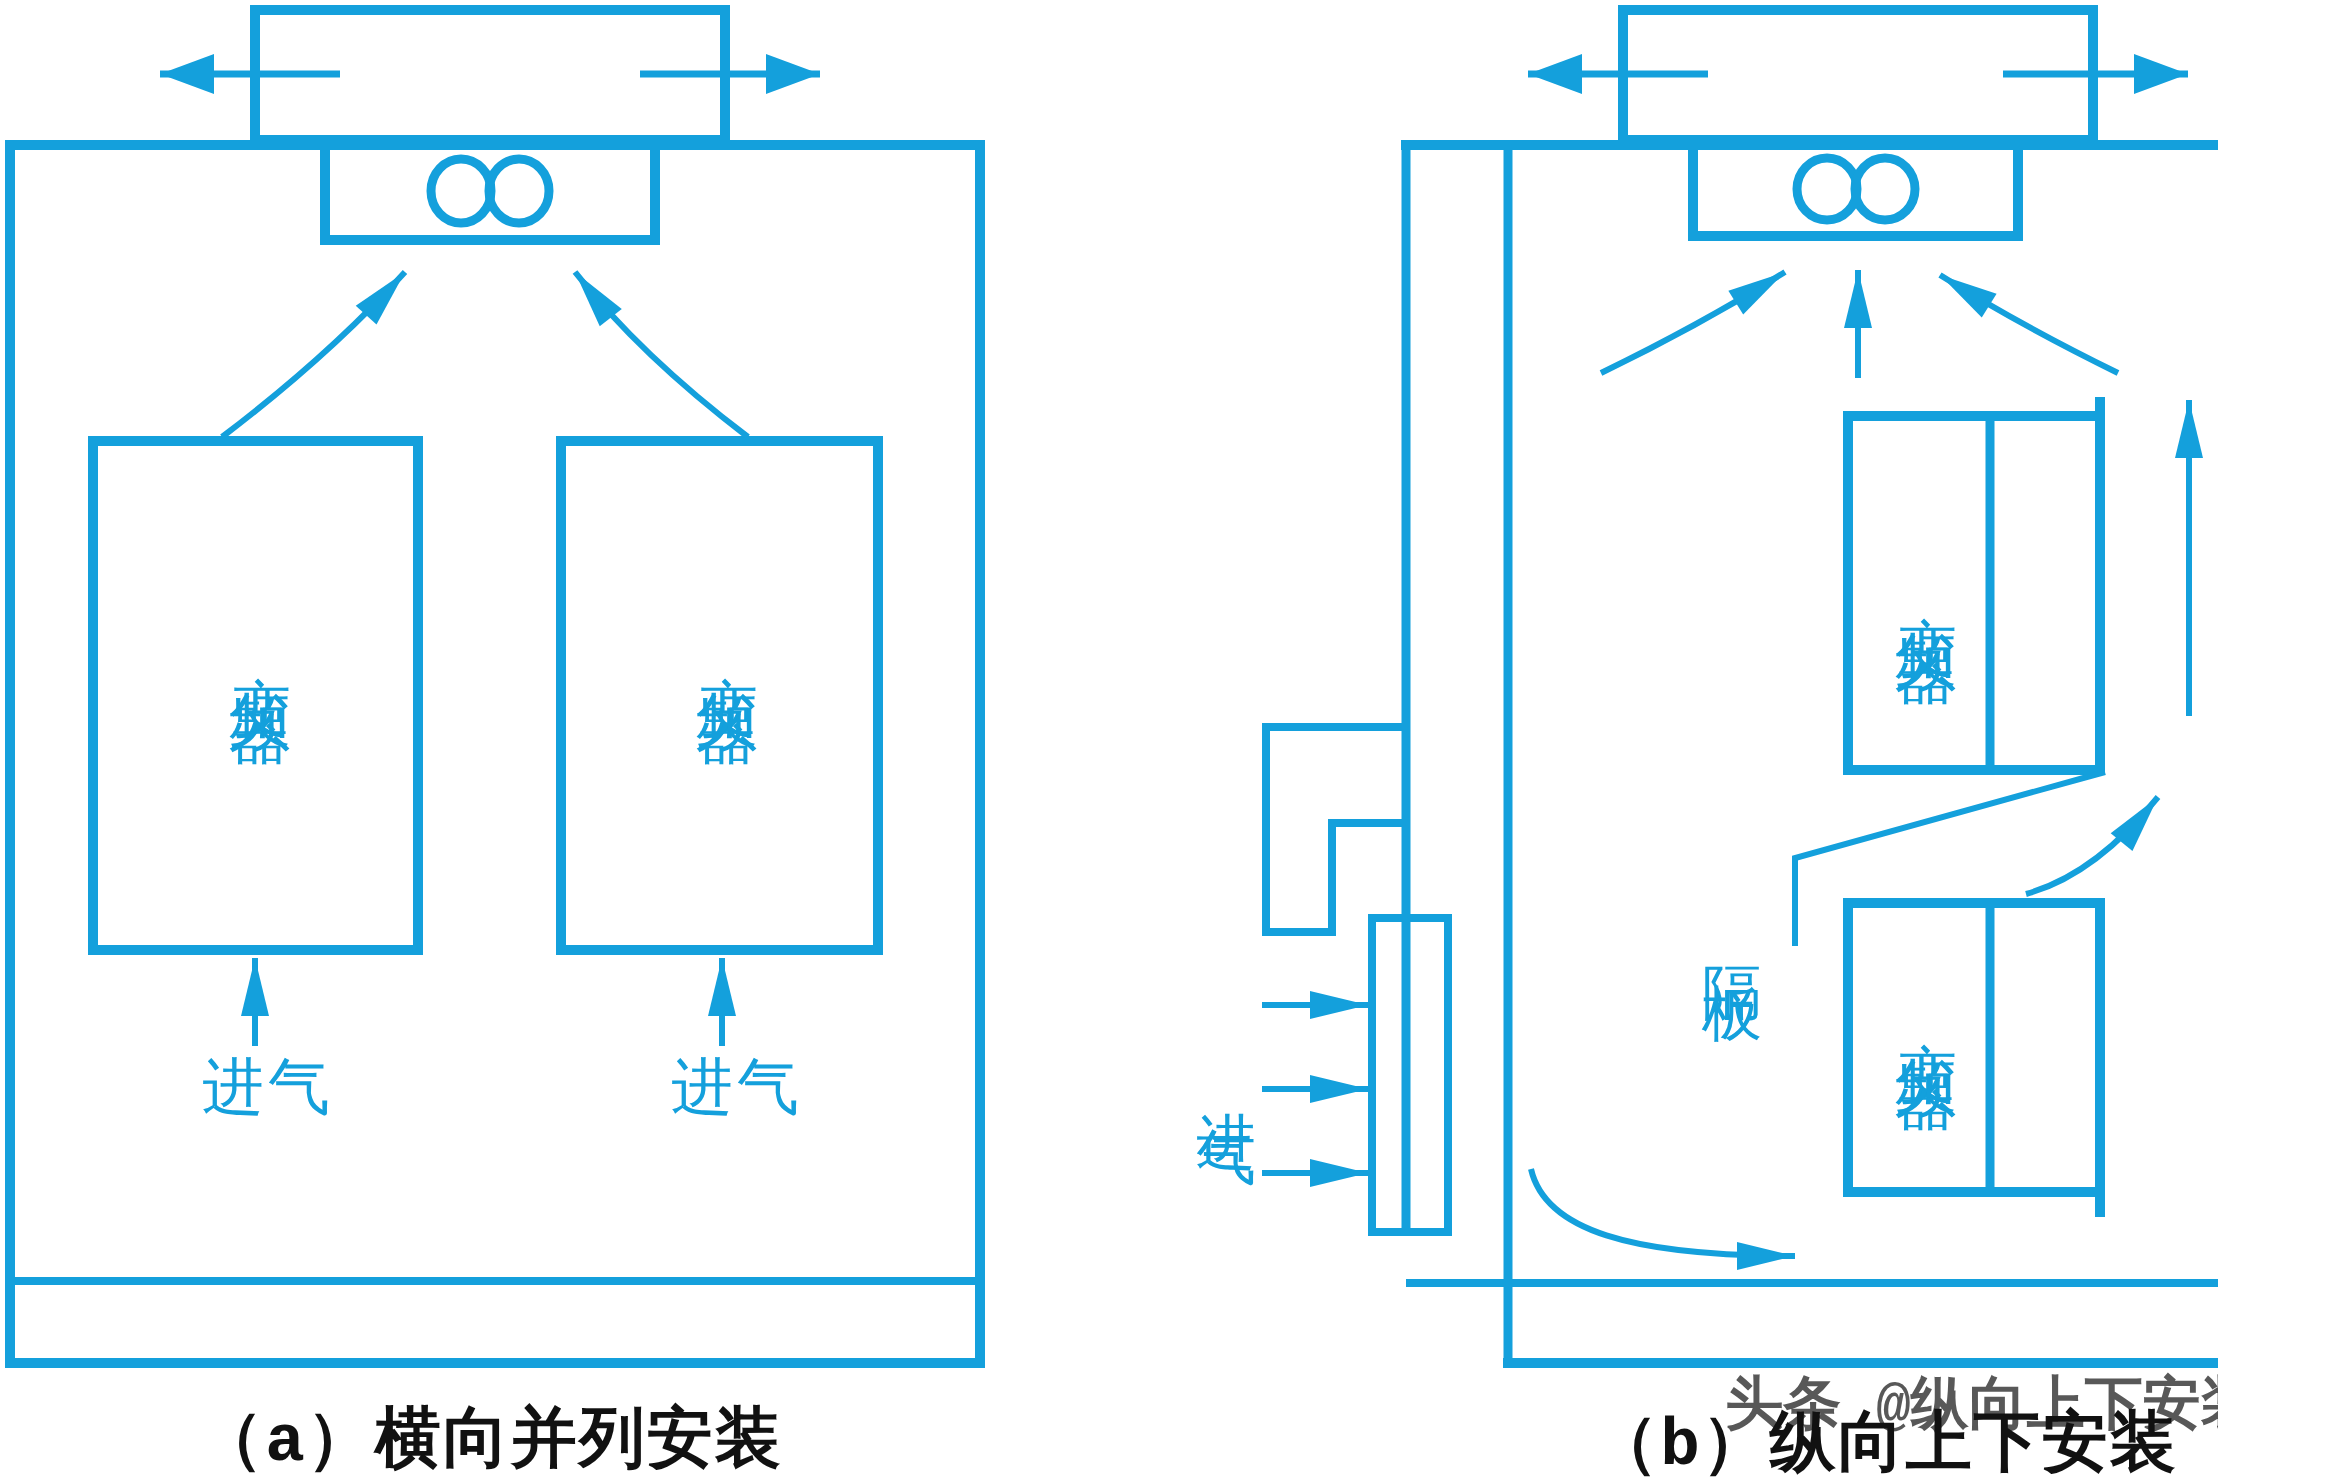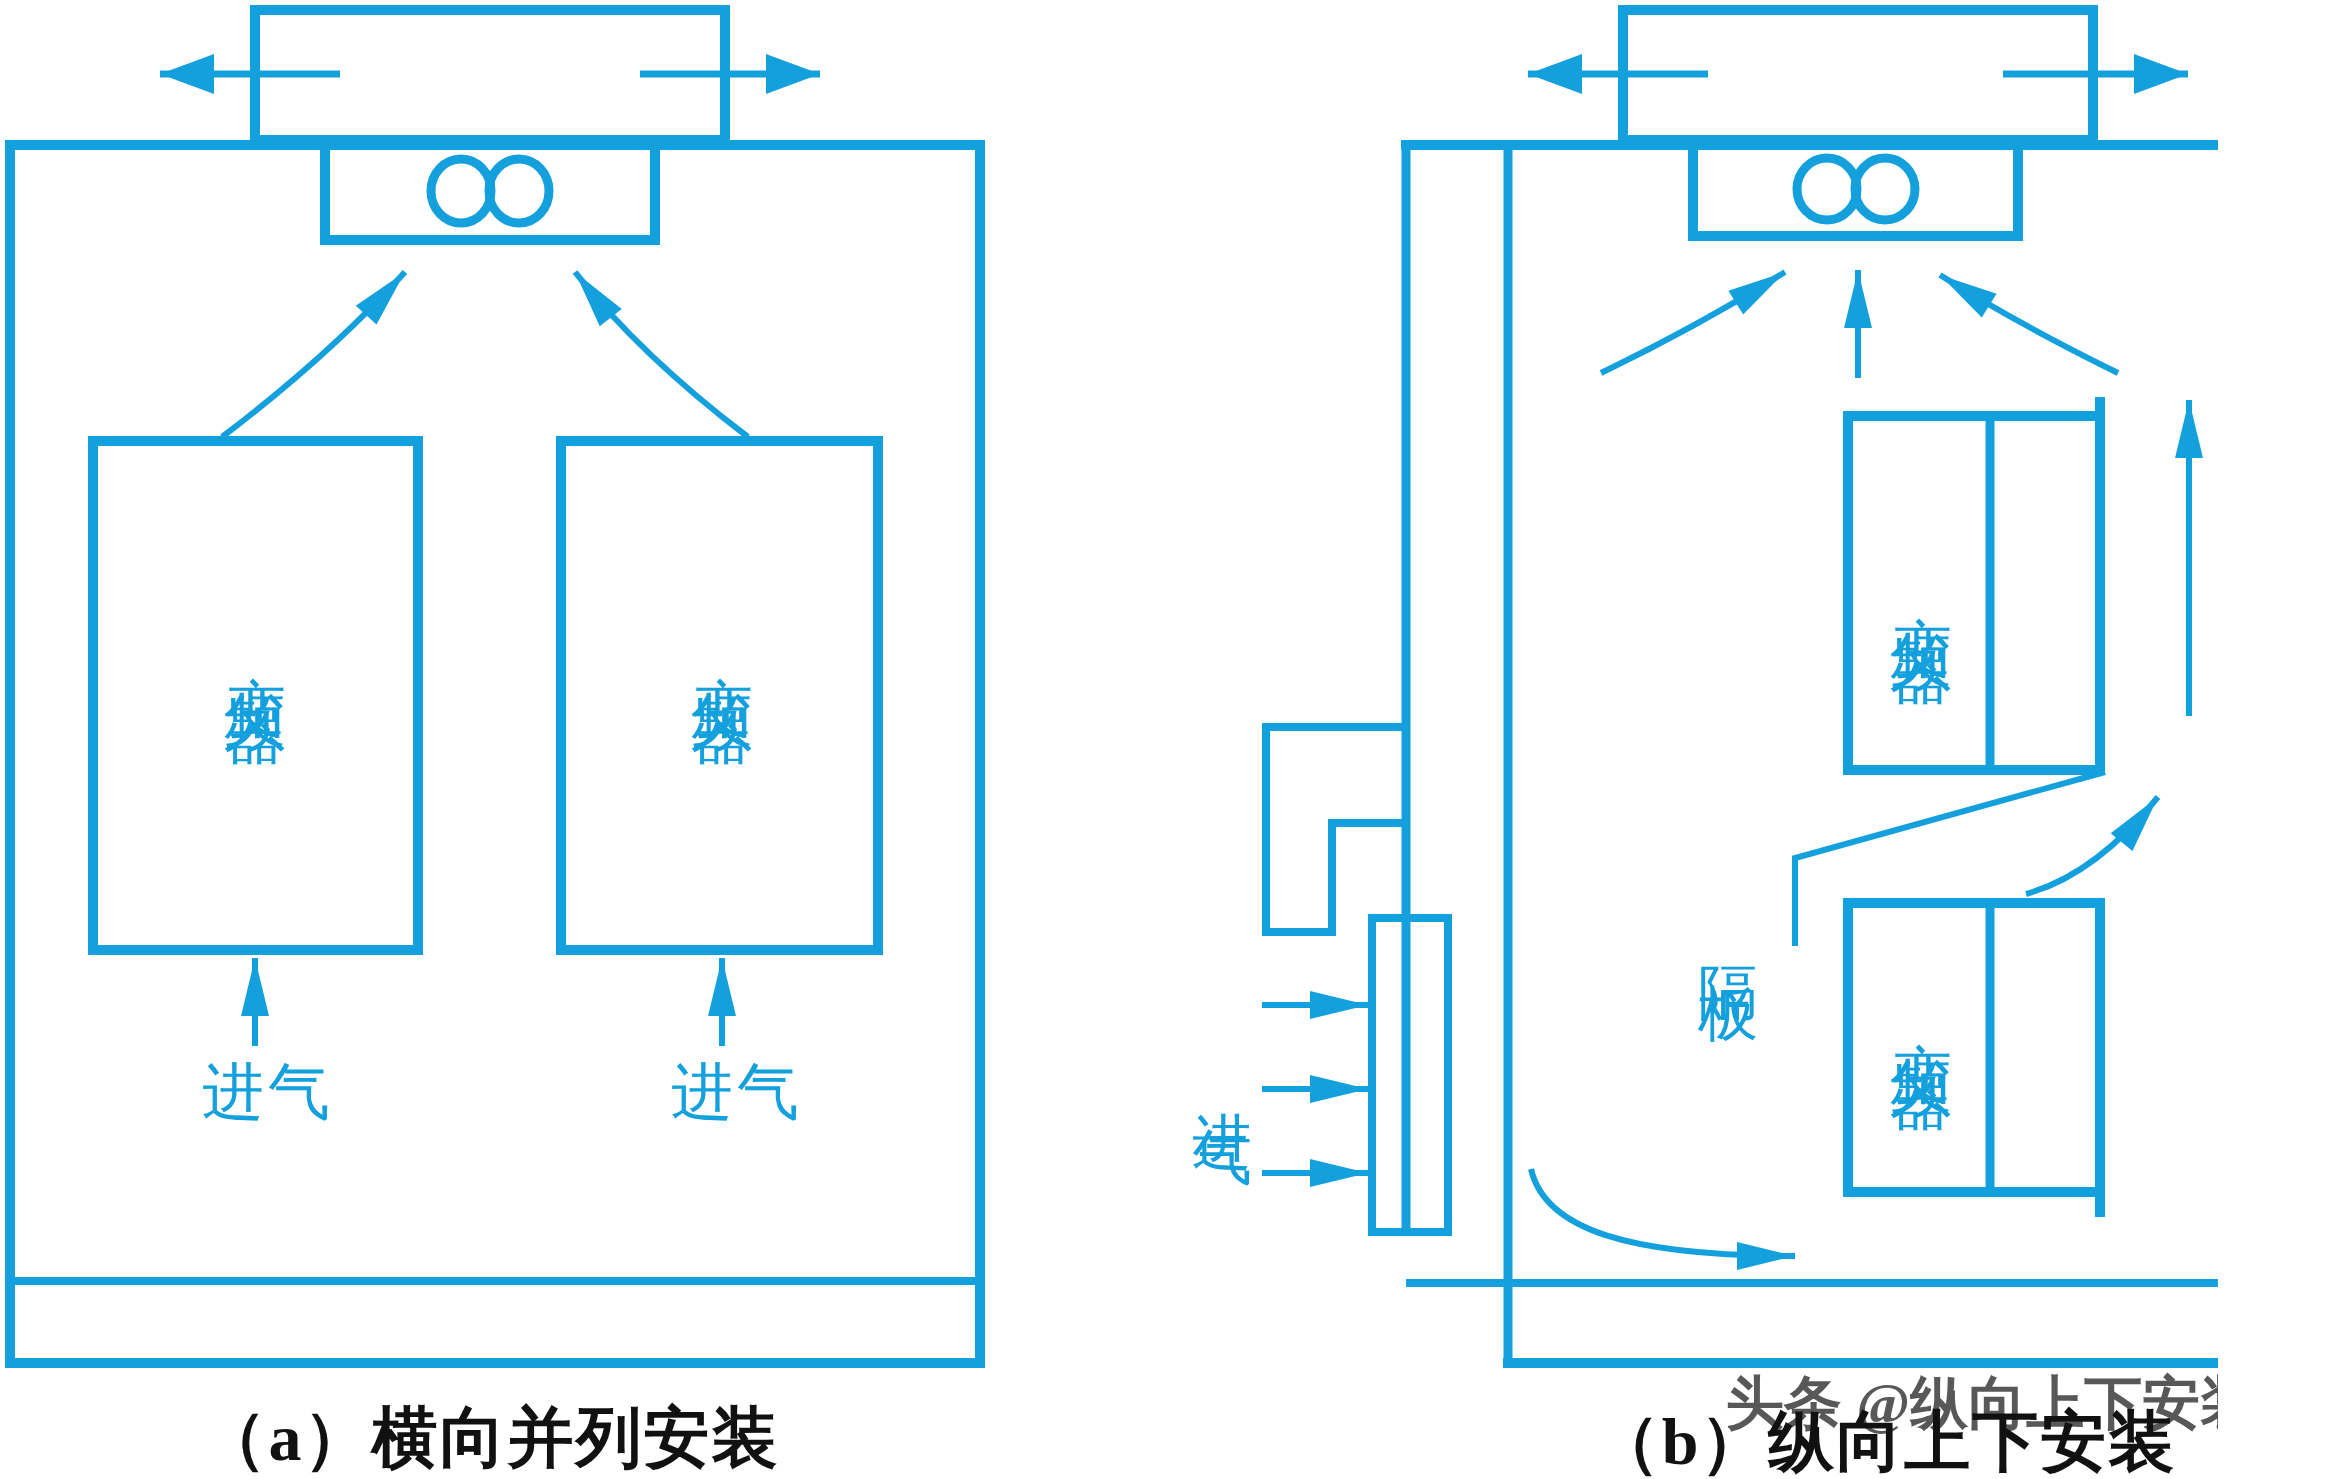--- a/index.html
+++ b/index.html
@@ -1,18 +1,18 @@
 <!DOCTYPE html>
 <html style="--line: #14A0DC; --cap: #111111; --wm: #3c3c3c;"><head>
 <meta charset="utf-8">
 <style>
   :root{ --line:#14A0DC; --cap:#111111; --wm:#3c3c3c; }
   html,body{margin:0;padding:0;background:#ffffff;}
   #canvas{position:relative;width:2218px;height:1479px;background:#ffffff;overflow:hidden;
-          font-family:Liberation Serif, serif;}
+          font-family:Liberation Mono, monospace;}
   svg{position:absolute;left:0;top:0;}
   .ln{stroke:var(--line);fill:none;}
   .lbl{position:absolute;color:var(--line);transform:translate(-50%,-50%);
        font-size:62px;line-height:1.0;white-space:pre;text-align:center;}
   .vert{writing-mode:vertical-rl;text-orientation:upright;letter-spacing:16px;}
   .hsp{letter-spacing:4px;}
   .cap{position:absolute;color:var(--cap);transform:translate(-50%,-50%);
        font-size:66px;font-weight:700;white-space:pre;letter-spacing:2px;}
   .wm{position:absolute;color:var(--wm);transform:translate(-50%,-50%);
       font-size:58px;font-weight:700;white-space:pre;opacity:.85;

